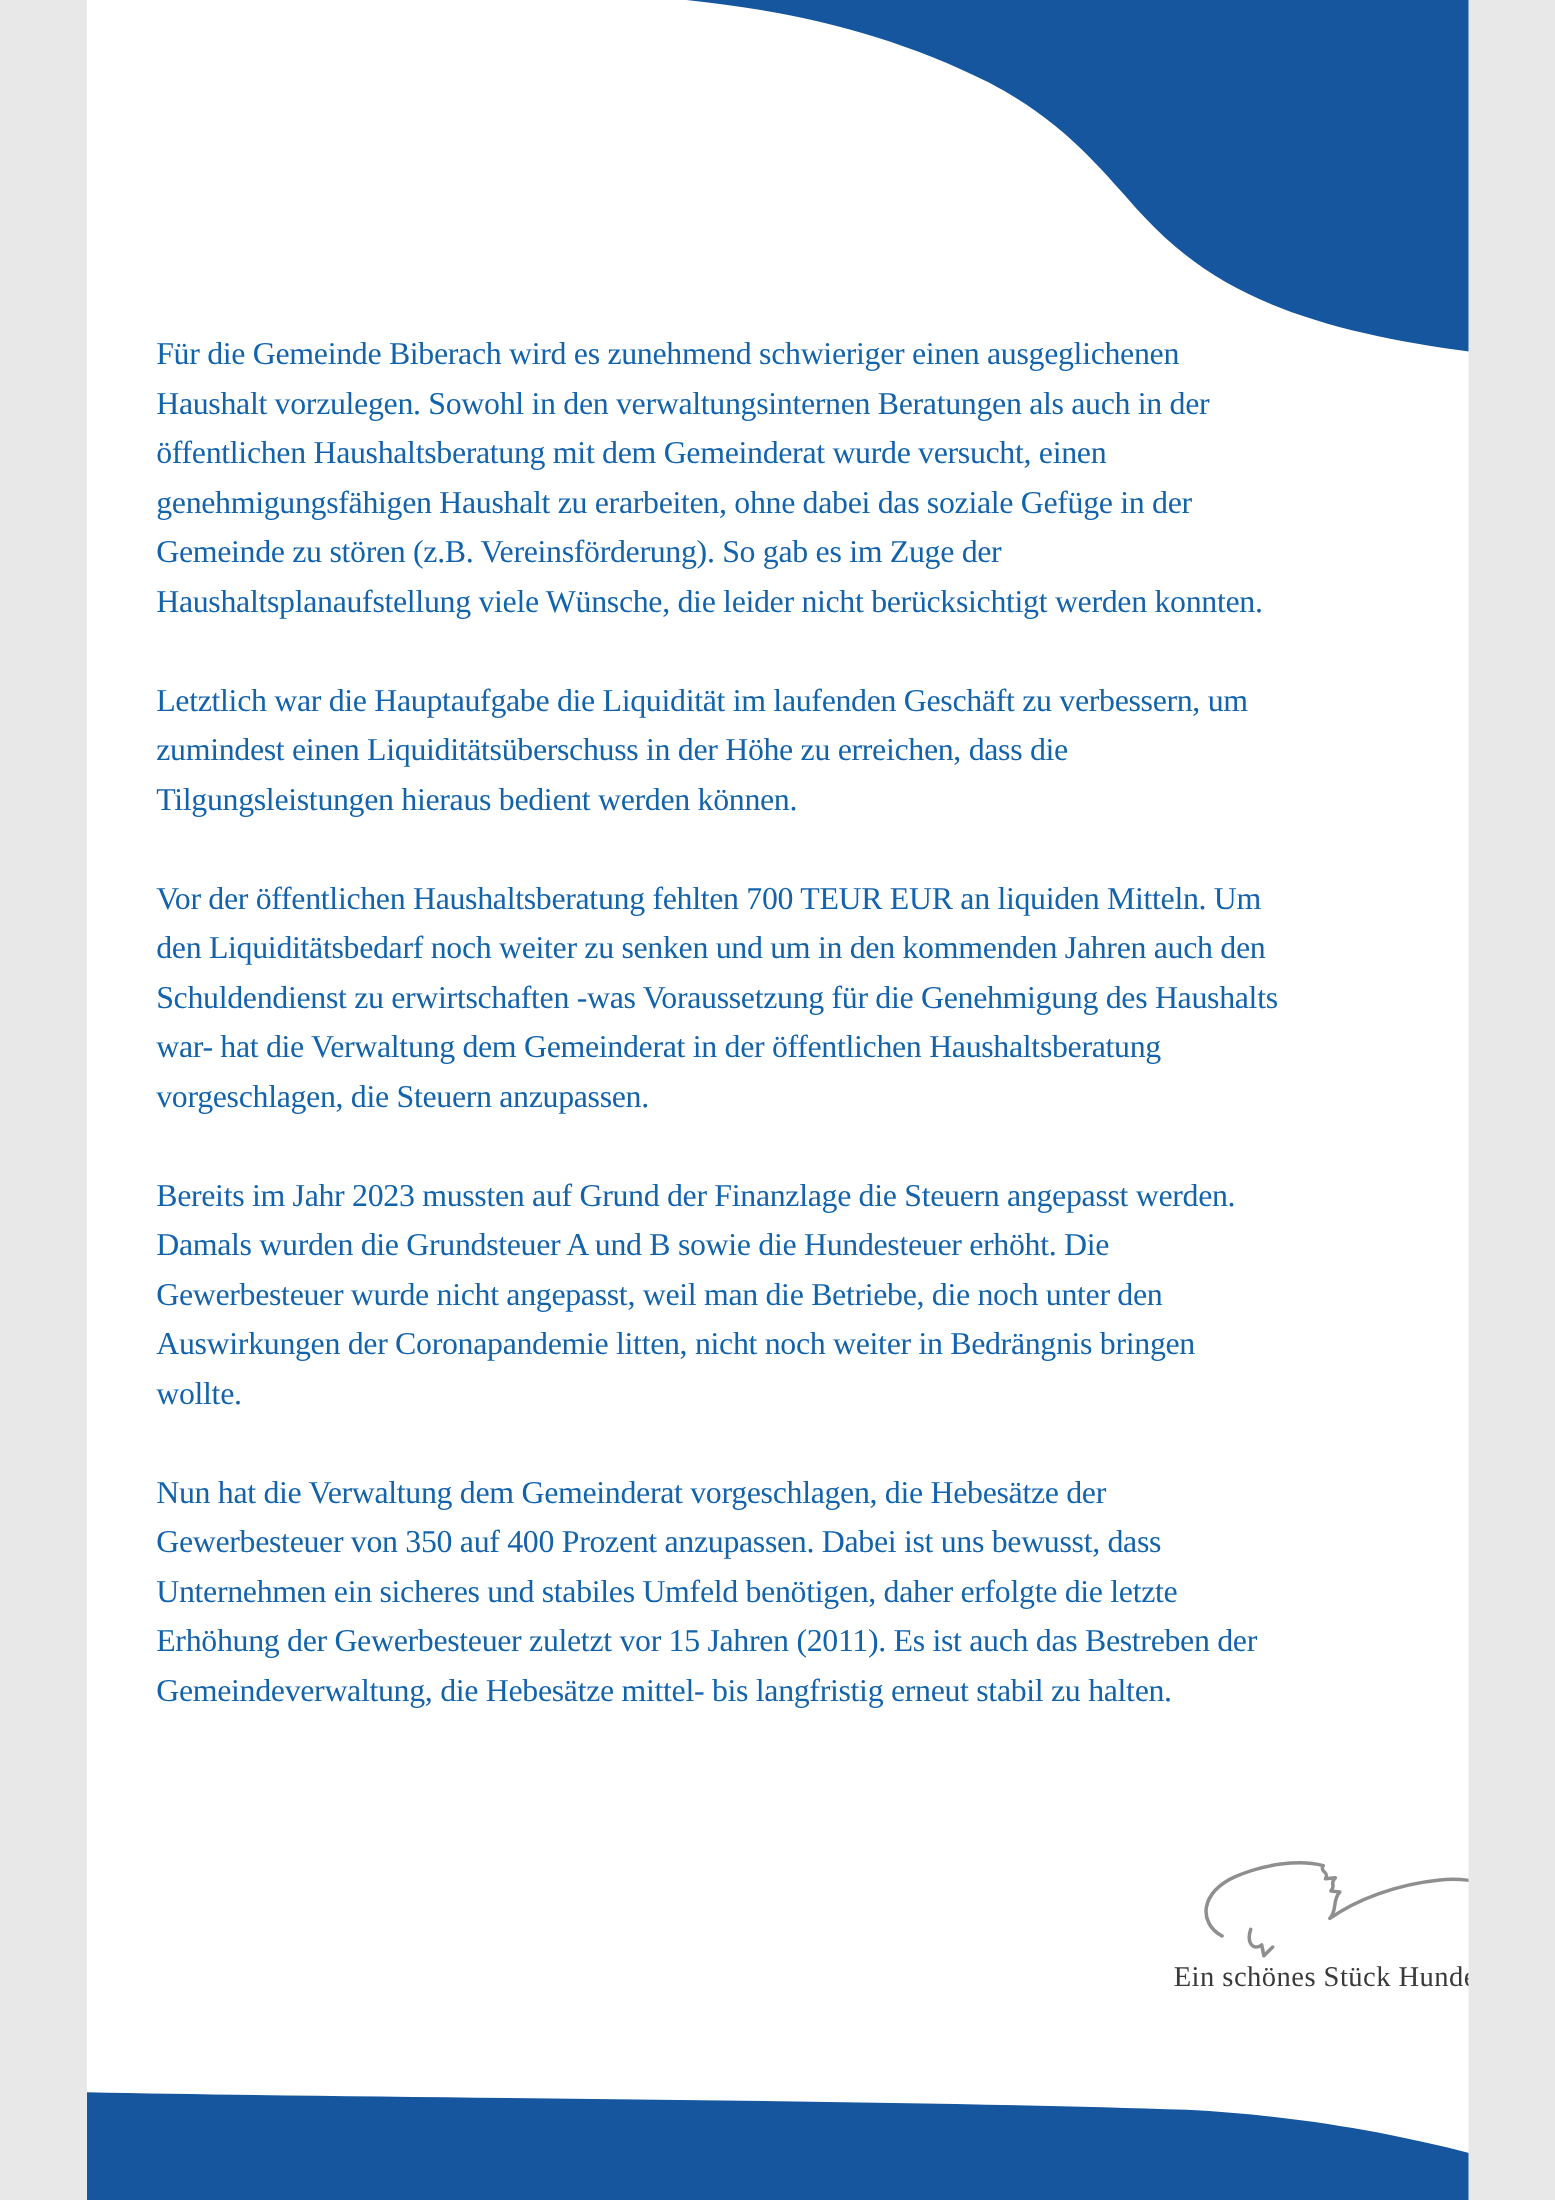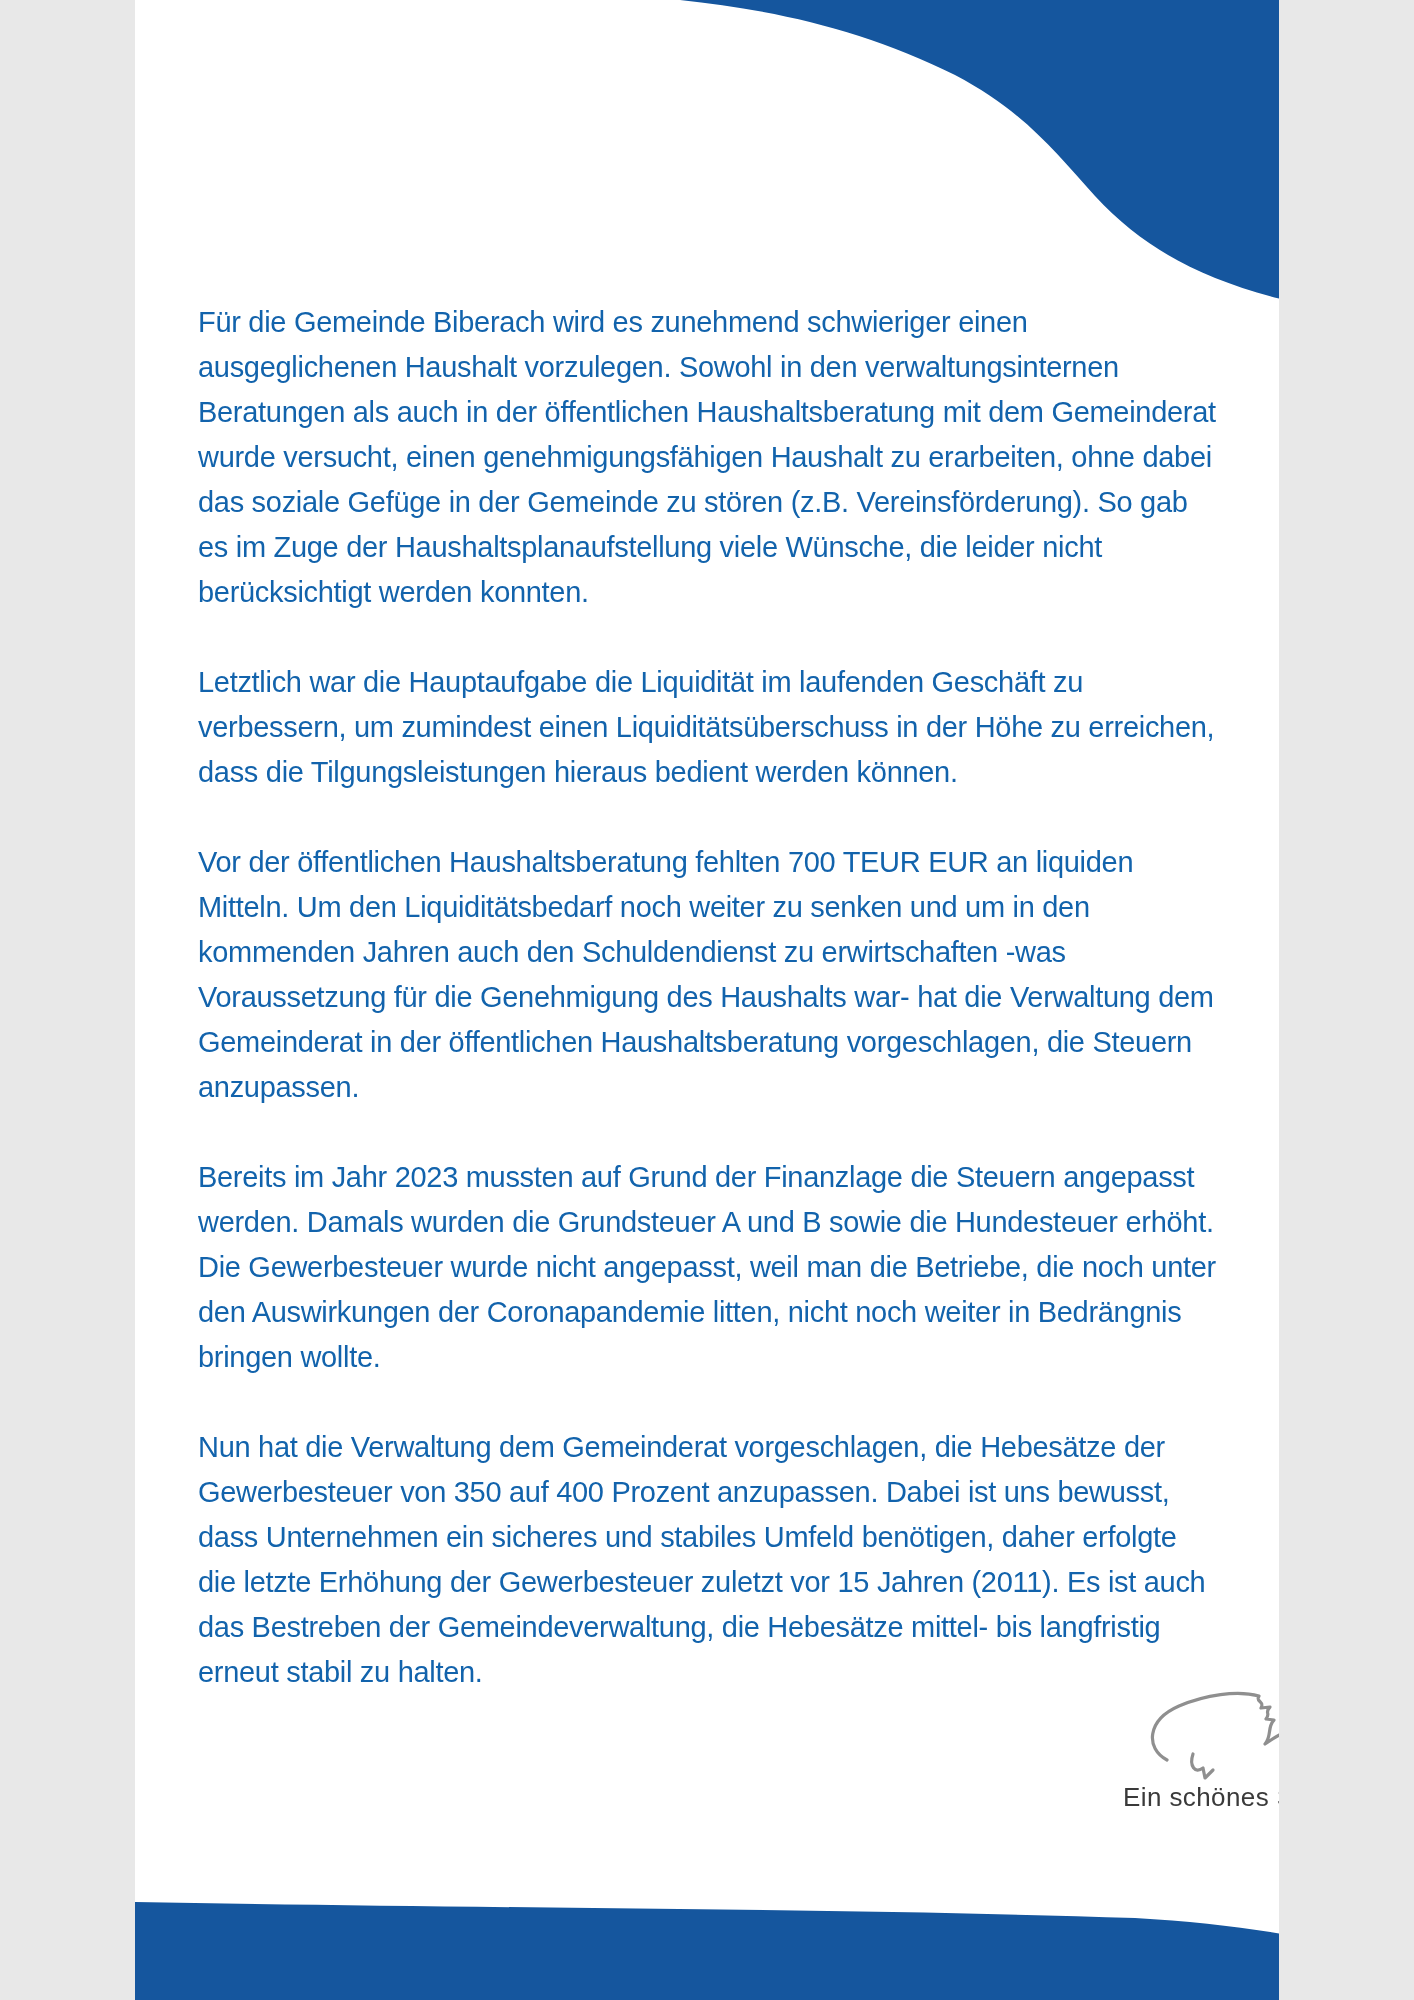--- a/index.html
+++ b/index.html
@@ -7,26 +7,26 @@
     --text-blue:#1263AC;
     --logo-blue:#2B5CAC;
     --lineart-gray:#8F8F8F;
     --tagline-gray:#3A3A3A;
     --page-bg:#FFFFFF;
   }
   *{margin:0;padding:0;box-sizing:border-box;}
   html,body{background:#e8e8e8;}
   .page{
     position:relative;
-    width:1144px;
+    width:1256px;
     height:2000px;
     background:var(--page-bg);
     overflow:hidden;
     margin:0 auto;
-    font-family:Liberation Sans, sans-serif;
+    font-family:Liberation Serif, serif;
   }
   .corner-svg{position:absolute;display:block;}
   #top-blob{top:0;left:0;}
   #bottom-blob{bottom:0;left:0;}
   .blob{fill:var(--shape-blue);}
   .content{
     position:absolute;
     left:63px;
     top:300px;
     width:1022px;

